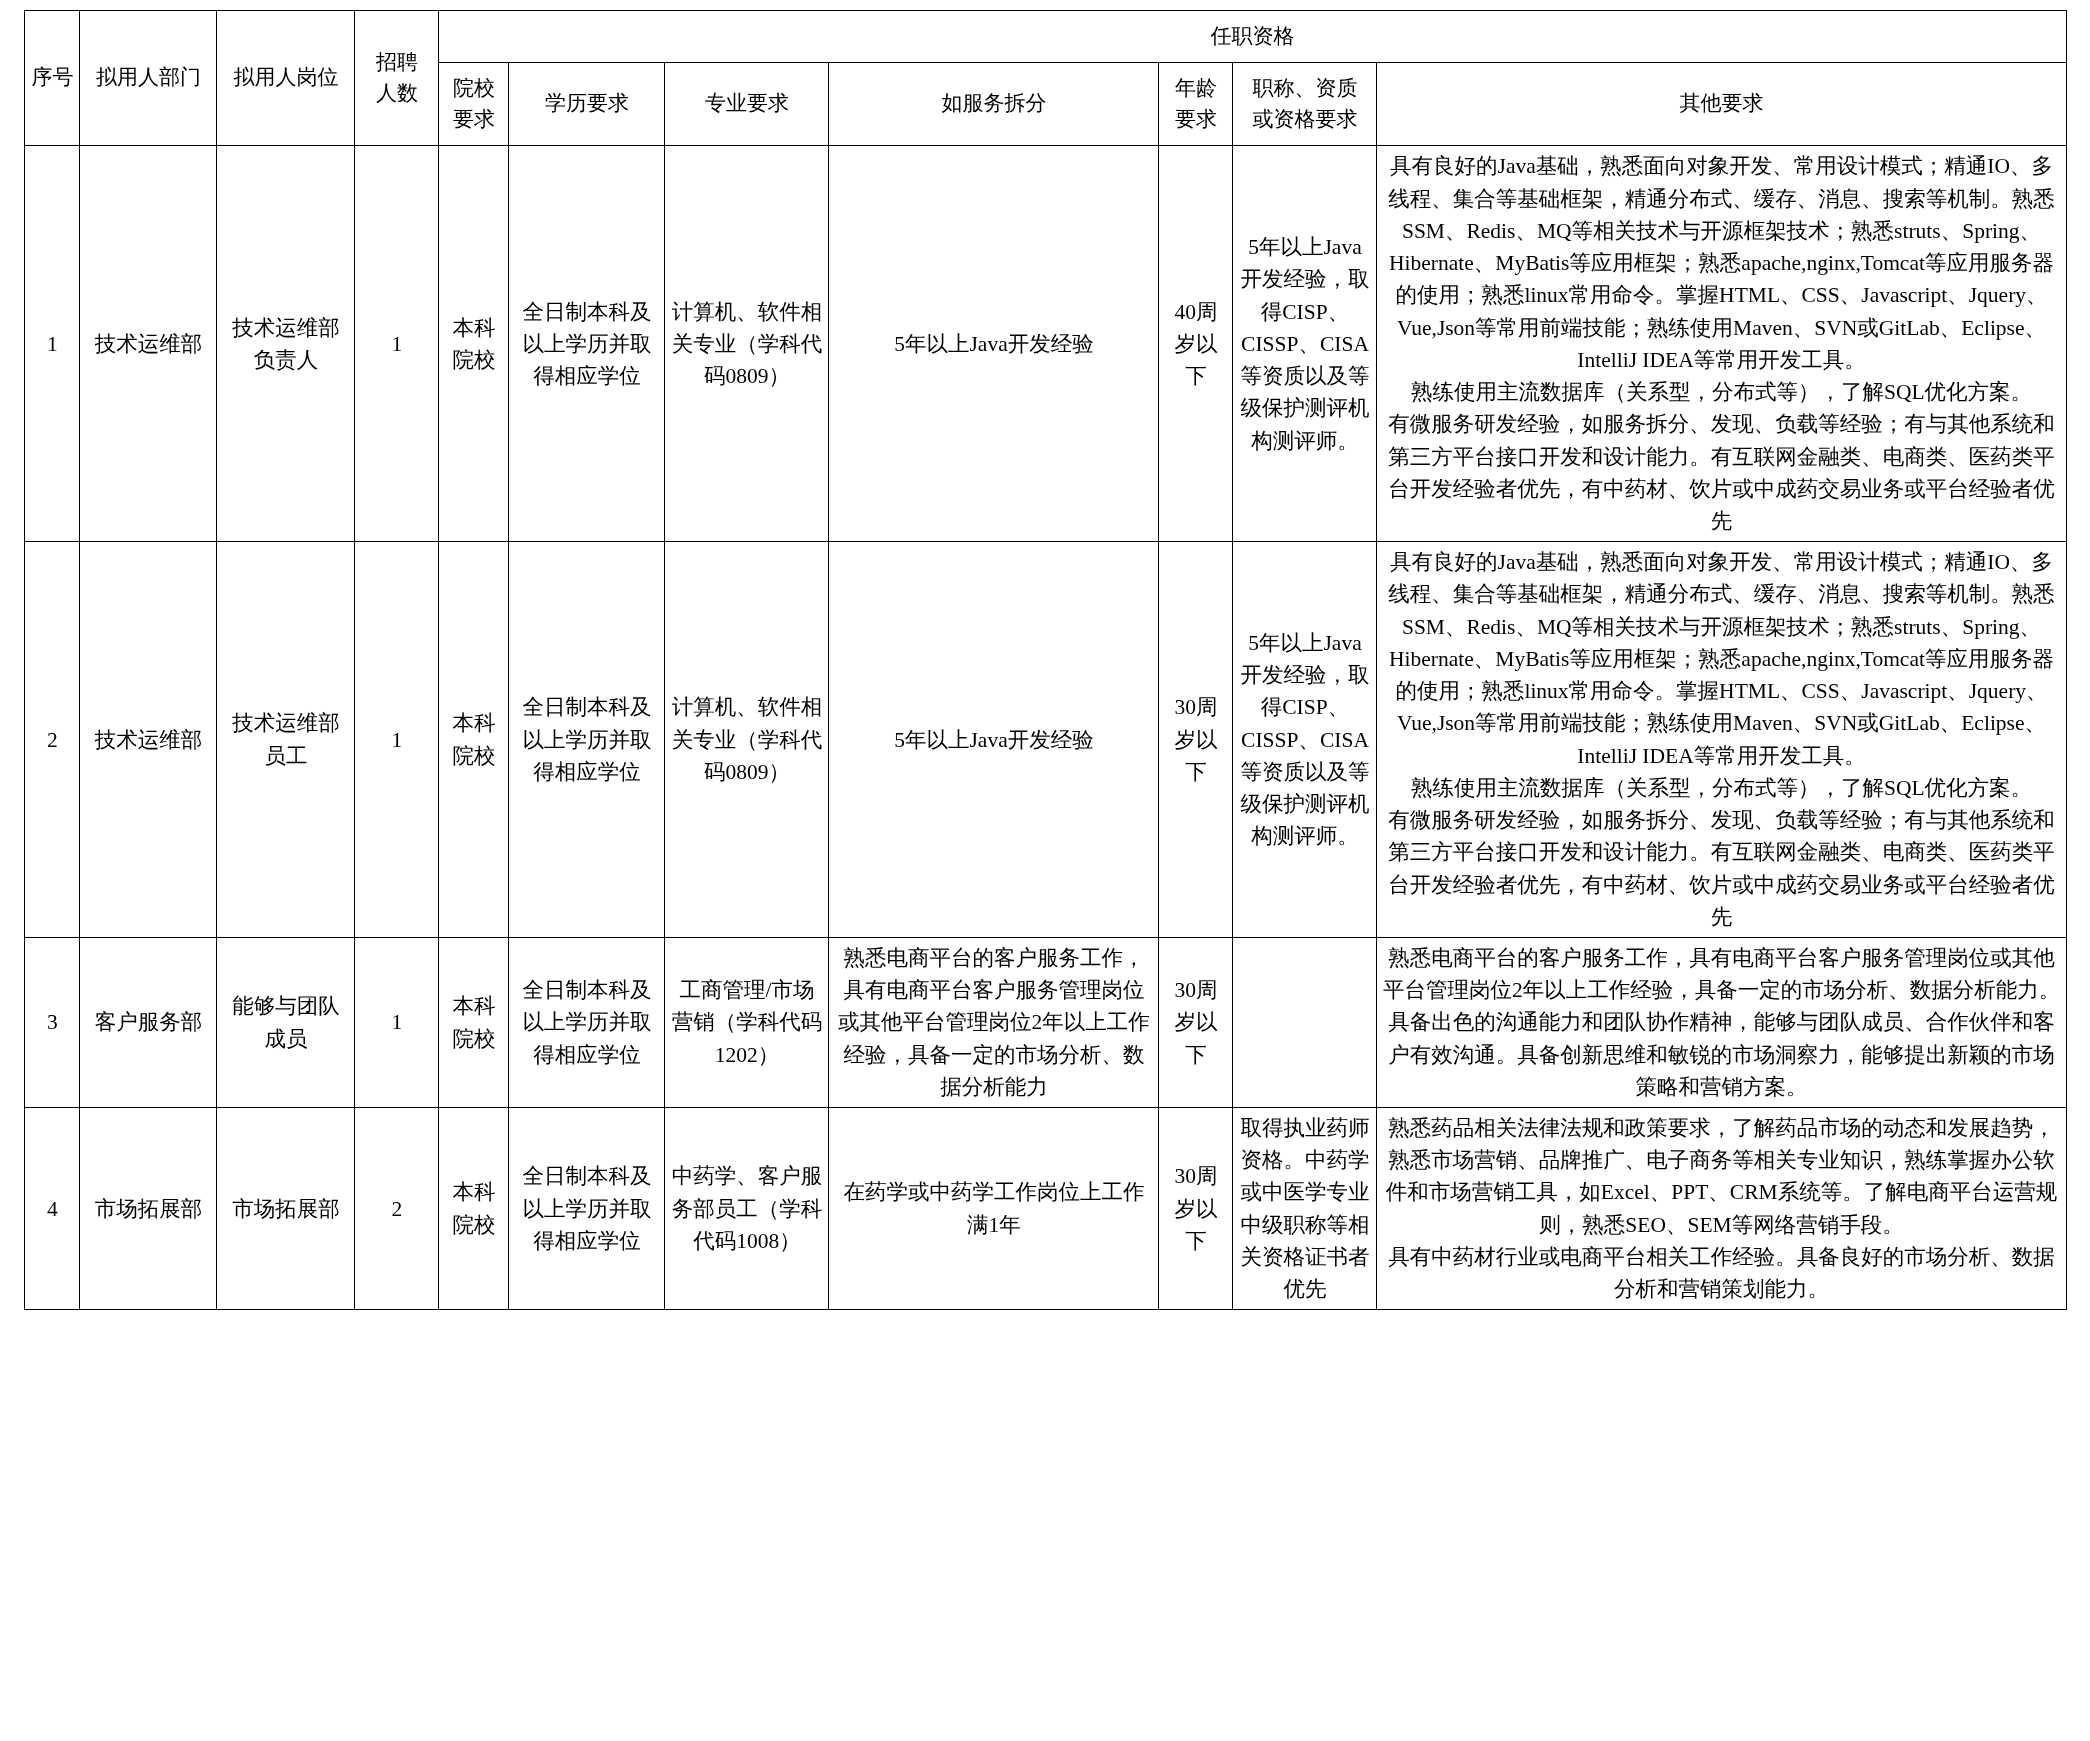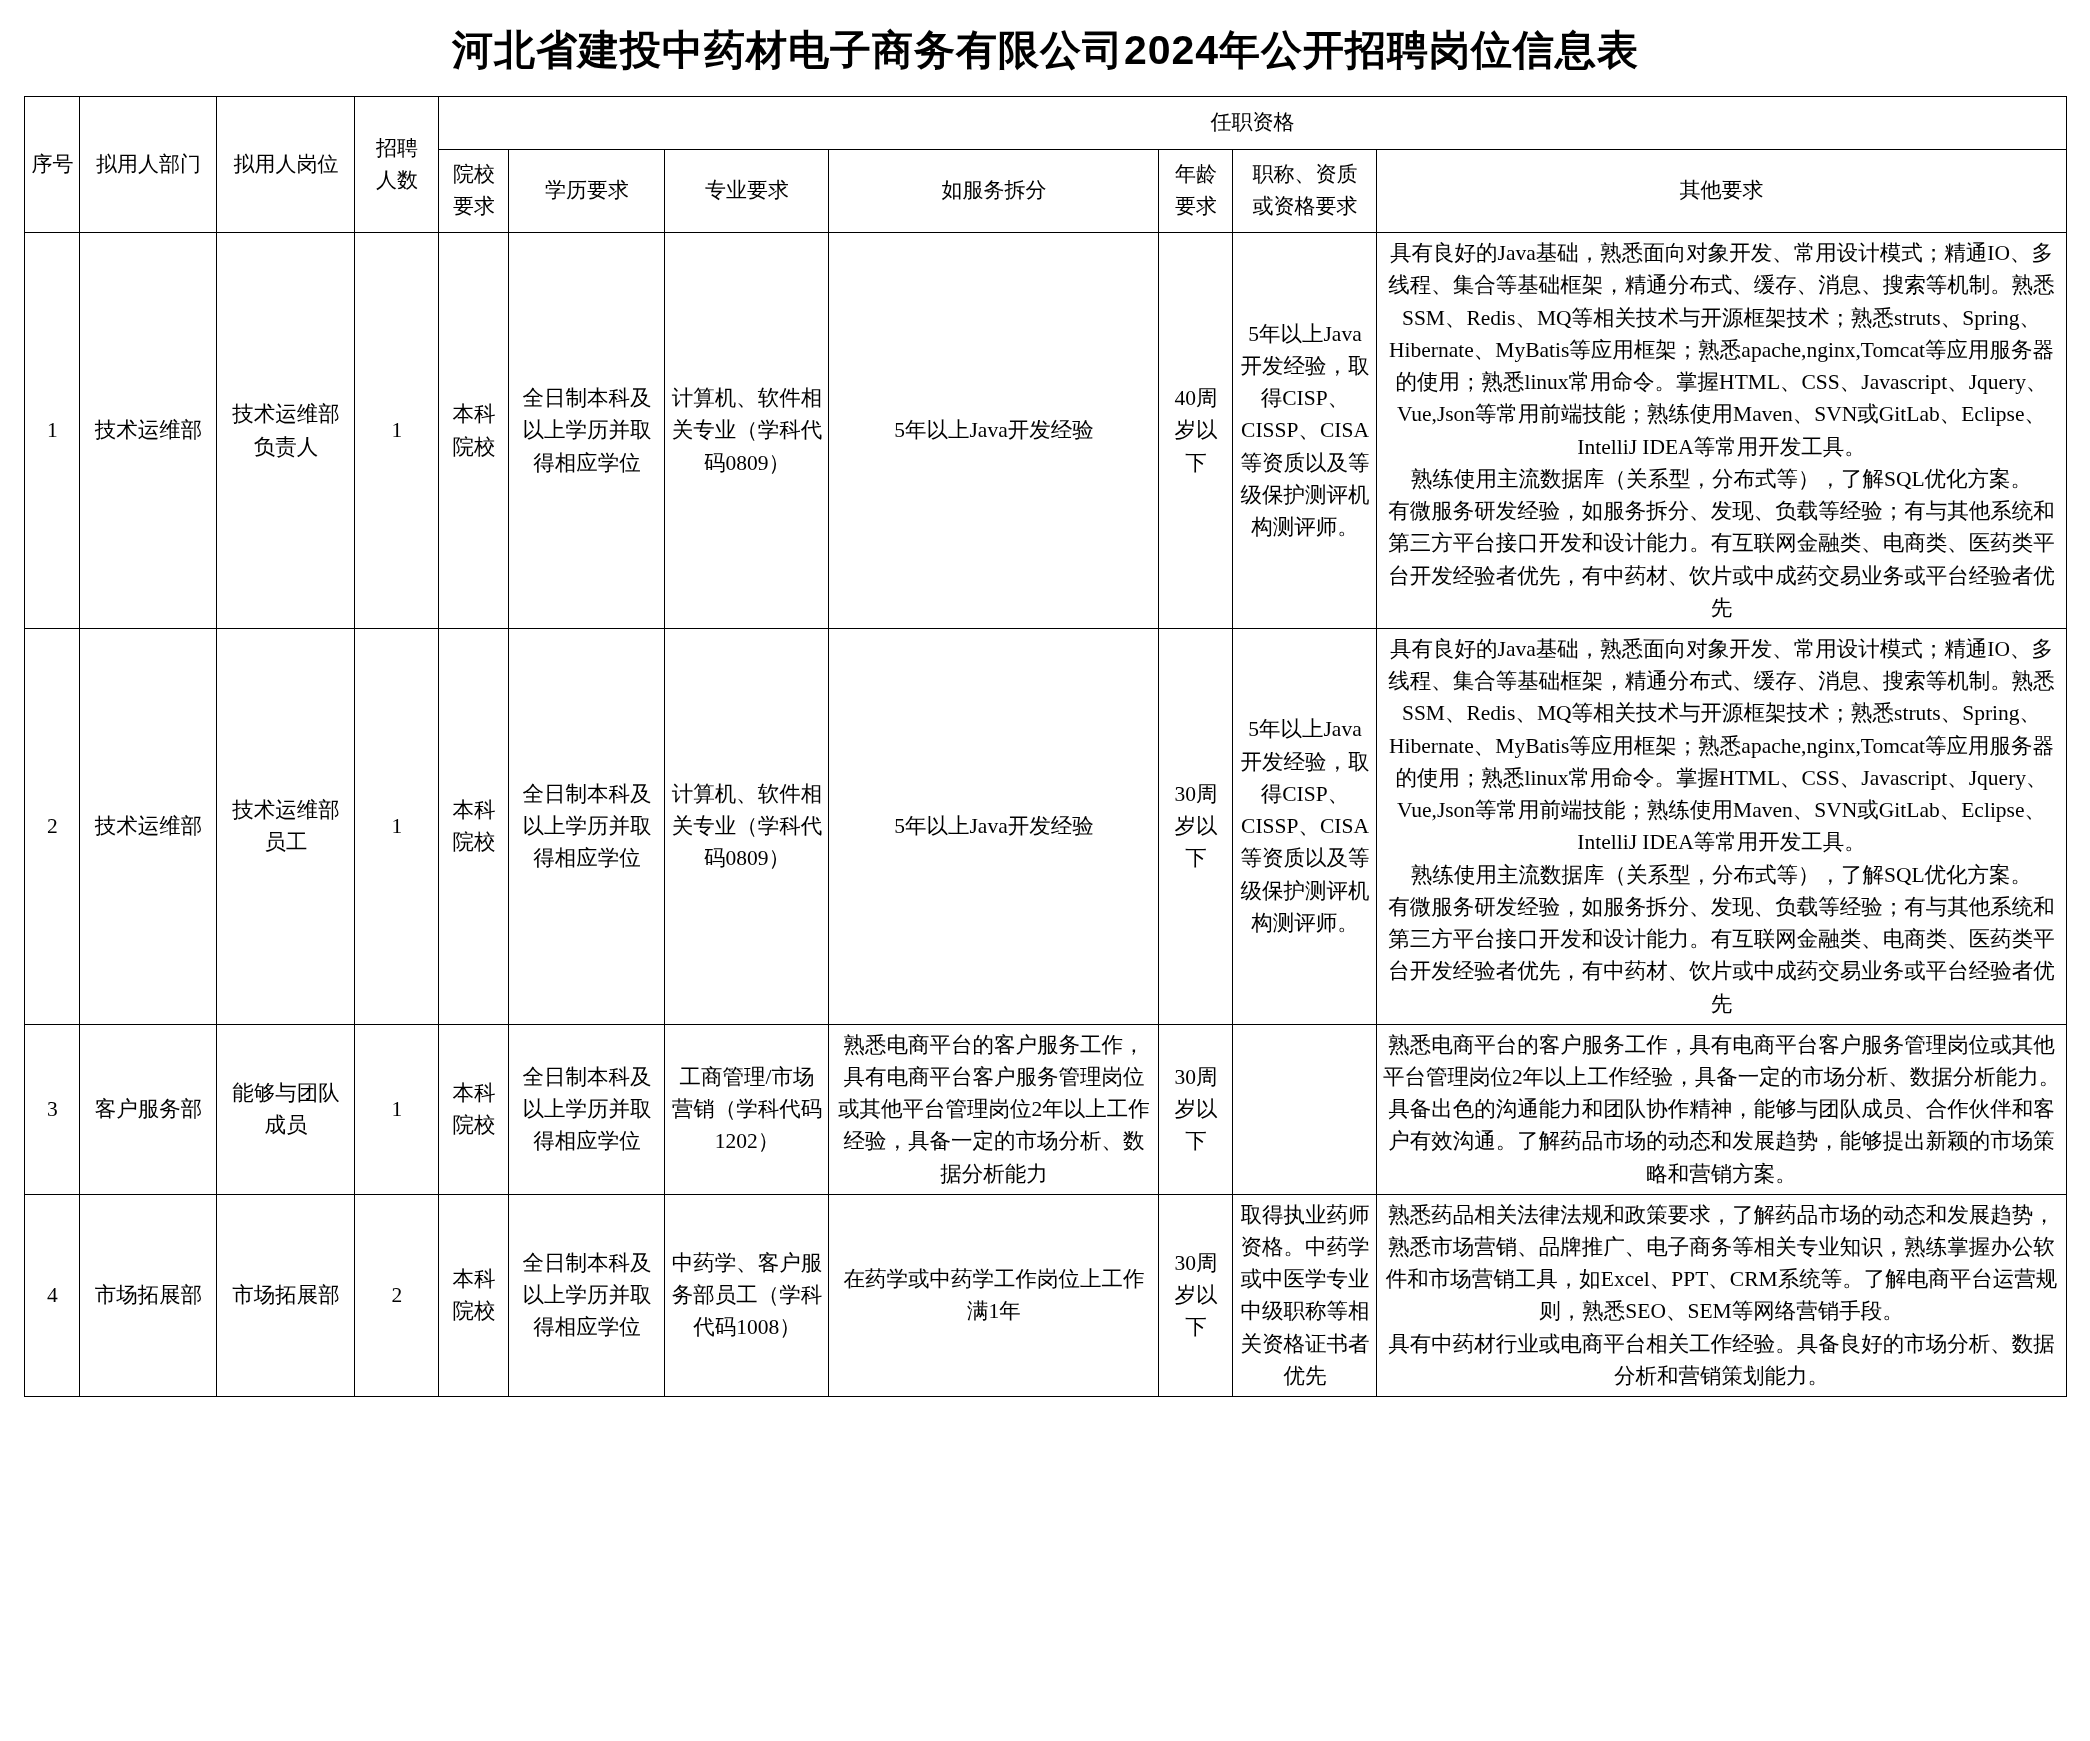--- a/index.html
+++ b/index.html
@@ -77,21 +77,20 @@
   }
   .other-para {
     margin: 0;
   }
 </style>
 </head>
 <body>
 
 <div class="page">
 
-  <div class="doc-title">河北省建投中药材电子商务有限公司2024年公开招聘岗位信息表</div>
 
   <table class="info">
     <colgroup>
       <col class="c-seq">
         <col class="c-dept">
         <col class="c-post">
         <col class="c-num">
       <col class="c-school">
         <col class="c-edu">
         <col class="c-major">
@@ -166,21 +165,21 @@
         <td>能够与团队成员</td>
         <td>1</td>
         <td class="small">本科院校</td>
         <td class="small">全日制本科及以上学历并取得相应学位</td>
         <td class="small">工商管理/市场营销（学科代码1202）</td>
         <td class="small">熟悉电商平台的客户服务工作，具有电商平台客户服务管理岗位或其他平台管理岗位2年以上工作经验，具备一定的市场分析、数据分析能力</td>
         <td class="small">30周岁以下</td>
         <td class="cert"></td>
         <td class="cell-just">
           <p class="other-para">熟悉电商平台的客户服务工作，具有电商平台客户服务管理岗位或其他平台管理岗位2年以上工作经验，具备一定的市场分析、数据分析能力。</p>
-          <p class="other-para">具备出色的沟通能力和团队协作精神，能够与团队成员、合作伙伴和客户有效沟通。了解药品市场的动态和发展趋势，能够提出新颖的市场策略和营销方案。</p>
+          <p class="other-para">具备出色的沟通能力和团队协作精神，能够与团队成员、合作伙伴和客户有效沟通。具备创新思维和敏锐的市场洞察力，能够提出新颖的市场策略和营销方案。</p>
         </td>
       </tr>
 
       <tr>
         <td>4</td>
         <td>市场拓展部</td>
         <td>市场拓展部</td>
         <td>2</td>
         <td class="small">本科院校</td>
         <td class="small">全日制本科及以上学历并取得相应学位</td>

